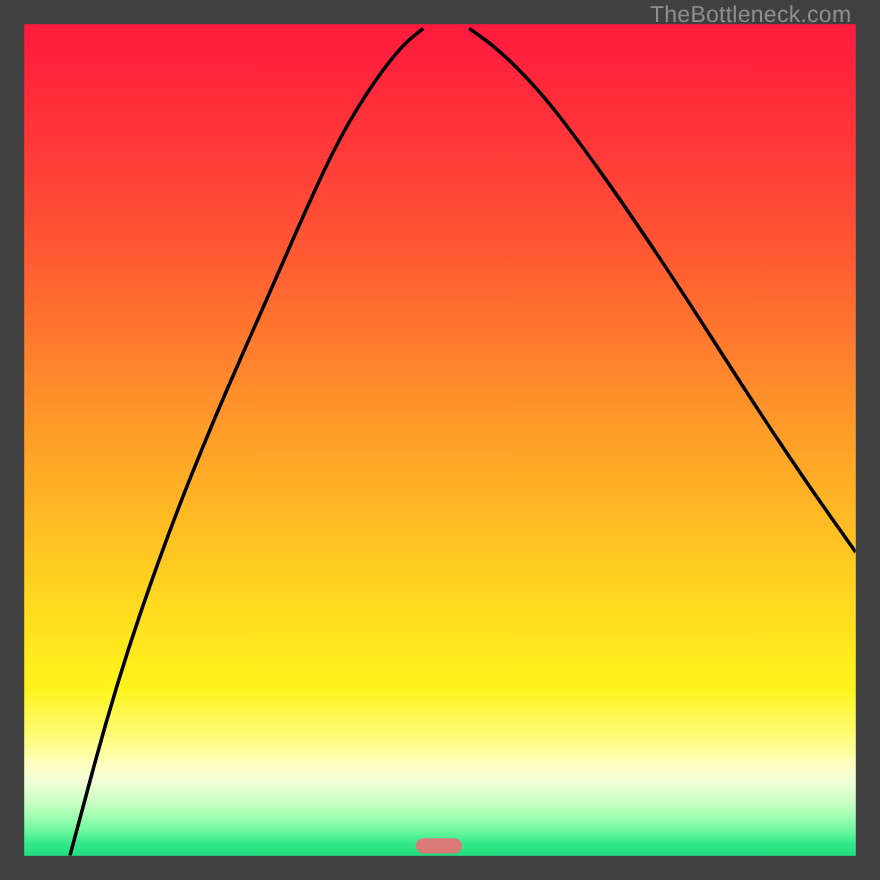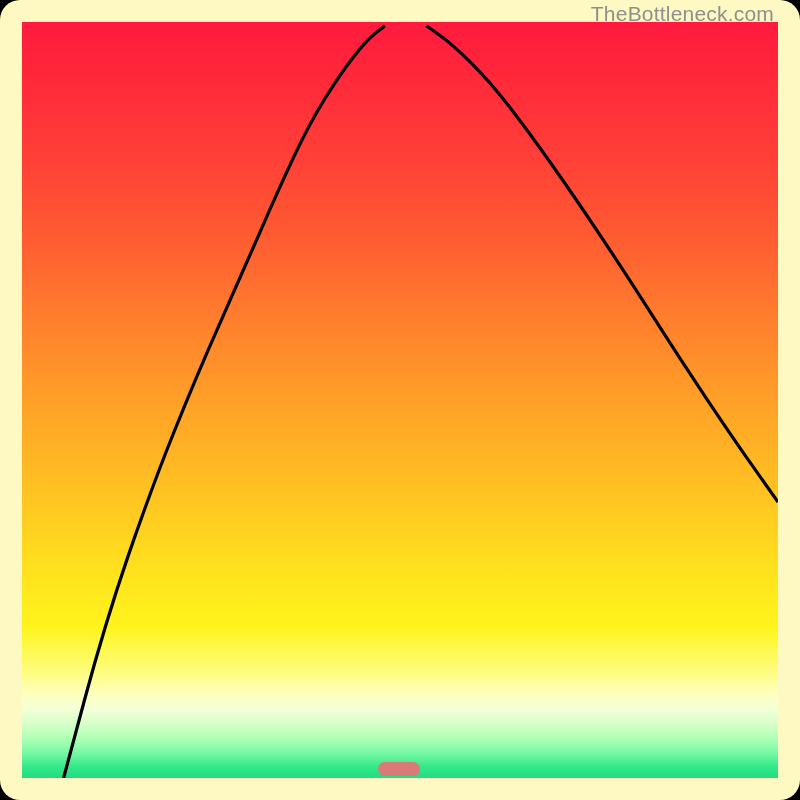--- a/index.html
+++ b/index.html
@@ -8,22 +8,21 @@
     width: 800px;
     height: 800px;
     background: #000;
     overflow: hidden;
     font-family: Arial, Helvetica, sans-serif;
   }
   .frame {
     position: relative;
     width: 800px;
     height: 800px;
-    background: #fef9c3;
-    border-radius: 20px;
+    background: #404040;
   }
   .plot {
     position: absolute;
     left: 22px;
     top: 22px;
     width: 756px;
     height: 756px;
     
     background: linear-gradient(
       to bottom,

